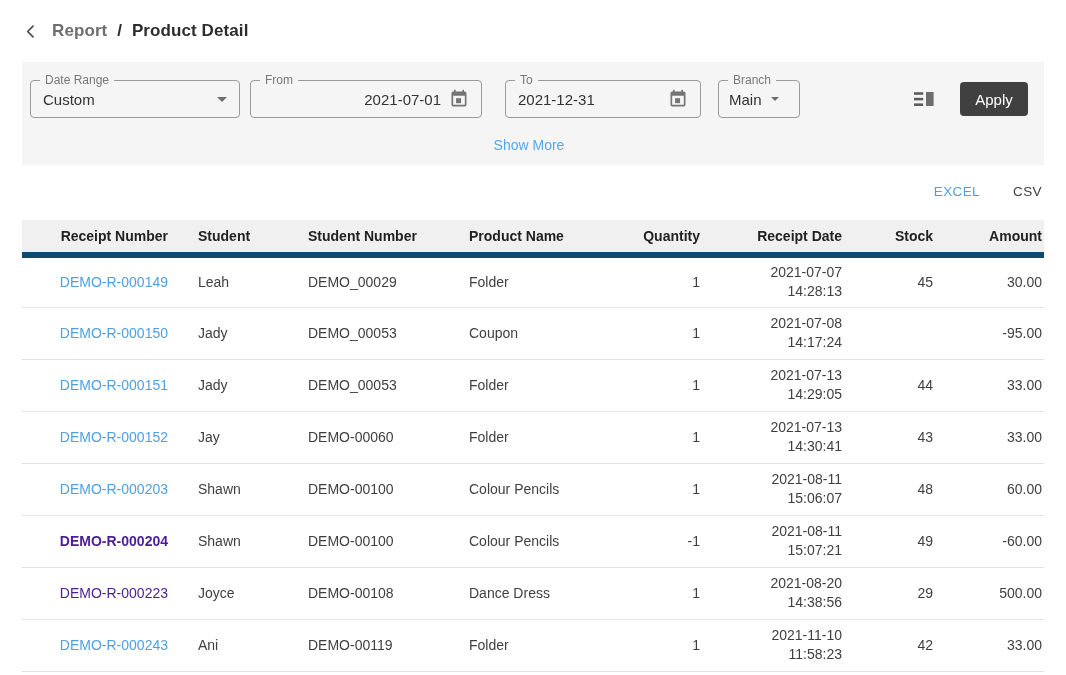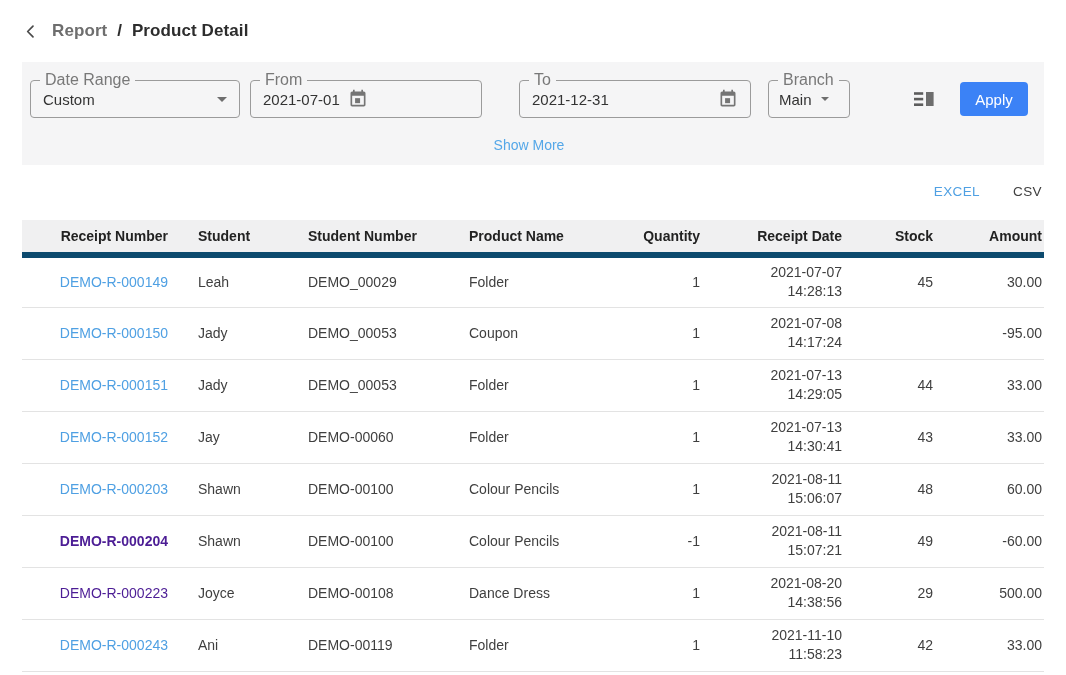--- a/index.html
+++ b/index.html
@@ -19,27 +19,27 @@
   .crumb-current { color:#2d2d2d; }
 
   
   .filter-bar { margin:0 22px; background:#f5f5f6; padding:18px 16px 12px 8px; }
   .fields-row { display:flex; align-items:center; }
   .field {
     position:relative; height:38px; border:1px solid #9b9b9b; border-radius:4px;
     display:flex; align-items:center; padding:0 12px; cursor:pointer; background:transparent;
   }
   .field-label {
-    position:absolute; top:-8px; left:9px; font-size:16px; line-height:14px;
+    position:absolute; top:-8px; left:9px; font-size:12px; line-height:14px;
     color:#787878; background:#f5f5f6; padding:0 5px; white-space:nowrap;
   }
   .field-value { font-size:15px; color:#333333; white-space:nowrap; }
   .f-daterange { width:210px; justify-content:space-between; }
-  .f-from { width:232px; margin-left:10px; justify-content:flex-start; }
-  .f-to { width:232px; margin-left:37px; justify-content:space-between; }
+  .f-from { width:232px; margin-left:10px; justify-content:flex-end; }
+  .f-to { width:196px; margin-left:23px; justify-content:space-between; }
   .f-branch { width:82px; margin-left:17px; padding:0 10px; }
   .caret {
     width:0; height:0; border-left:5px solid transparent; border-right:5px solid transparent;
     border-top:5px solid #6e6e6e;
   }
   .f-branch .caret { margin-left:9px; border-left-width:4px; border-right-width:4px; border-top-width:4.5px; }
   .cal-icon { display:flex; align-items:center; margin-left:8px; cursor:pointer; }
   .col-toggle { margin-left:auto; margin-right:25px; display:flex; align-items:center; cursor:pointer; }
   .apply-btn {
     width:68px; height:34px; border:none; border-radius:4px; cursor:pointer;
@@ -128,21 +128,21 @@
       <span style="display:flex;">
         <svg width="22" height="20" viewBox="0 0 22 20">
           <rect x="1" y="3.2" width="9.2" height="2.6" fill="#5c5c5c"></rect>
           <rect x="1" y="8.8" width="9.2" height="2.6" fill="#5c5c5c"></rect>
           <rect x="1" y="14.4" width="9.2" height="2.6" fill="#5c5c5c"></rect>
           <rect x="13" y="3" width="7.6" height="14" fill="#6d6d6d"></rect>
         </svg>
       </span>
     </span>
 
-    <button class="apply-btn" style="background:#3b82f6;">Apply</button>
+    <button class="apply-btn" style="background:#404040;">Apply</button>
   </div>
 
   <div class="show-more">
     <span style="color:#54A7E8;">Show More</span>
   </div>
 </div>
 
 <div class="export-row">
   <span class="export-link" style="color:#4FA0E3;">EXCEL</span>
   <span class="export-link" style="color:#404040;">CSV</span>

